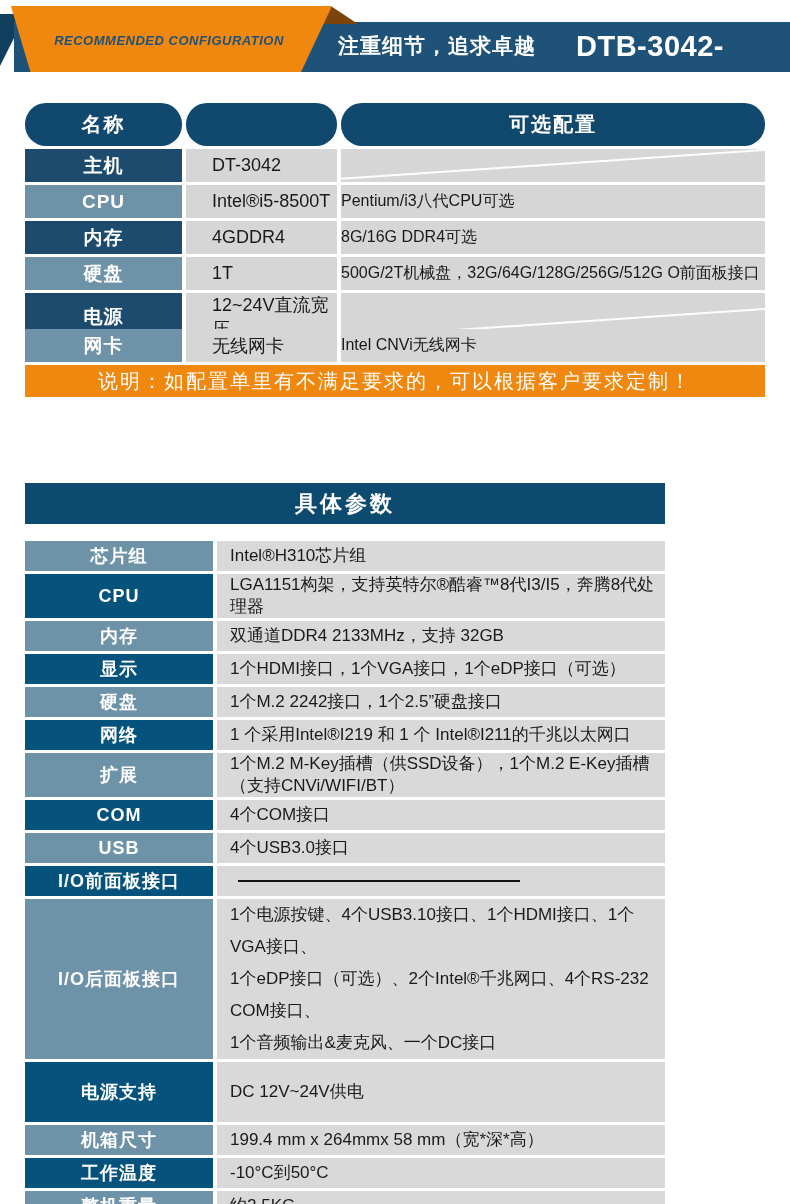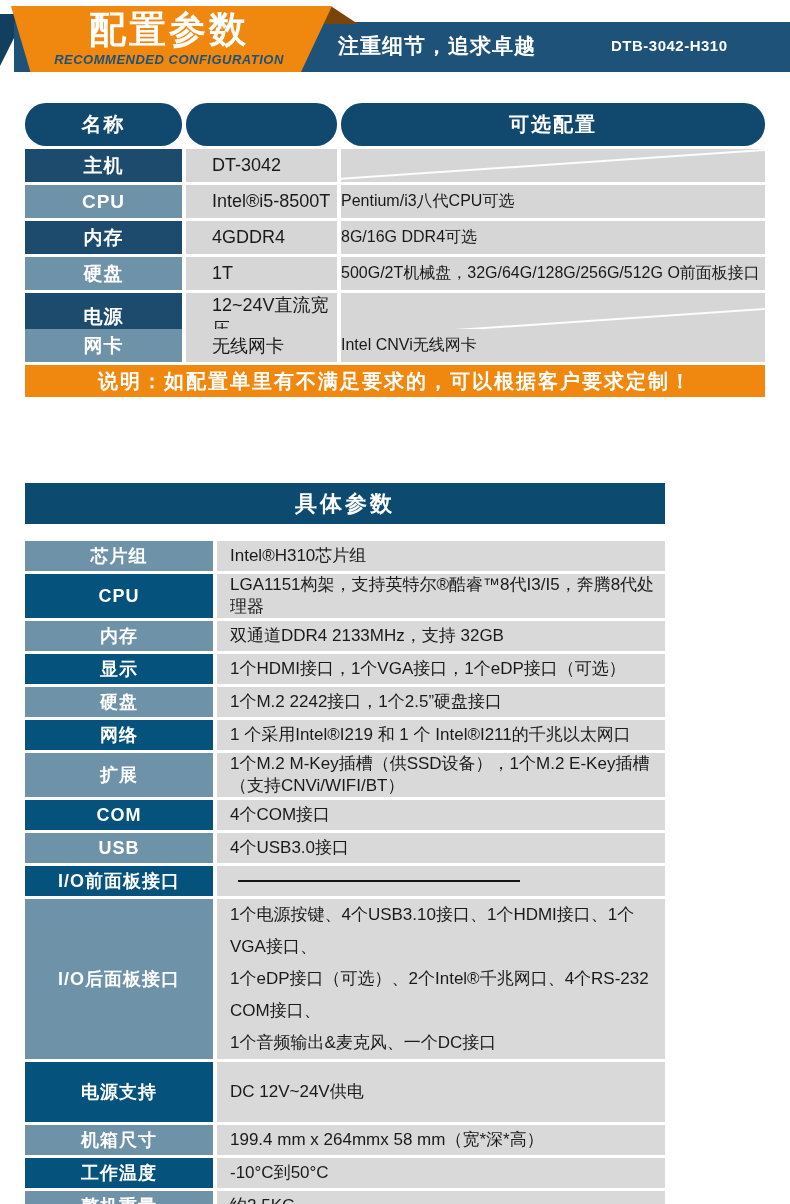--- a/index.html
+++ b/index.html
@@ -16,43 +16,43 @@
   .orange-ribbon { position:absolute; left:6px; top:6px; width:326px; height:66px;
     background:var(--orange); clip-path:polygon(1.5% 0,100% 0,90.5% 100%,7.5% 100%);
     display:flex; flex-direction:column; align-items:center; justify-content:center; }
   .ribbon-fold { position:absolute; left:300px; top:6px; width:58px; height:18px;
     background:var(--fold-brown); clip-path:polygon(53% 0,100% 100%,8% 100%); }
   .banner-title { color:#fff; font-size:37px; font-weight:bold; letter-spacing:3px; line-height:1.05; }
   .banner-sub { color:var(--band-blue); font-size:13px; font-style:italic; font-weight:bold;
     letter-spacing:.5px; margin-top:3px;text-align:center; }
   .band-slogan { position:absolute; left:338px; top:22px; height:50px; line-height:48px;
     color:#fff; font-size:21px; font-weight:bold; letter-spacing:1px; }
-  .band-model { position:absolute; left:611px; top:22px; height:50px; line-height:48px;
-    color:#fff; font-size:15px; font-weight:bold; letter-spacing:.5px; }
+  .band-model { position:absolute; left:576px; top:22px; height:50px; line-height:48px;
+    color:#fff; font-size:29px; font-weight:bold; letter-spacing:.5px; }
 
   
   #config-table { position:absolute; left:25px; top:103px; width:740px; }
   .c-head { display:grid; grid-template-columns:157px 151px 1fr; column-gap:4px; height:43px; }
   .c-head > div { background:var(--t1-header); color:#fff; display:flex; align-items:center;
     justify-content:center; font-size:20px; font-weight:bold; letter-spacing:2px;border-radius:21px; }
   #config-rows { display:flex; flex-direction:column; row-gap:3px; margin-top:3px; }
   .c-row { display:grid; grid-template-columns:157px 151px 1fr; column-gap:4px; height:33px; }
   .c-label { color:#fff; display:flex; align-items:center; justify-content:center;
     font-size:19px; font-weight:bold; letter-spacing:1px; }
   .shade-dark  .c-label { background:var(--t1-dark); }
   .shade-light .c-label { background:var(--label-light); }
   .c-mid { background:var(--t1-gray); display:flex; align-items:center;
     padding-left:26px; font-size:18px; color:#1a1a1a; }
   .c-opt { background:var(--t1-gray); display:flex; align-items:center;
     font-size:16px; color:#1a1a1a; position:relative; overflow:hidden; }
   .slash { position:absolute; left:-2px; bottom:2px; width:103%; height:2px;
     background:rgba(255,255,255,.95); transform:rotate(-3.9deg); transform-origin:left bottom; }
   .c-note { margin-top:3px; height:32px; background:var(--orange); color:#fff;
     display:flex; align-items:center; justify-content:center; font-size:20px;
-    font-weight:bold; letter-spacing:2px; }
+    font-weight:normal; letter-spacing:2px; }
 
   
   #spec-table { position:absolute; left:25px; top:483px; width:640px; }
   .s-head { height:41px; background:var(--t2-header); color:#fff; display:flex;
     align-items:center; justify-content:center; font-size:22px; font-weight:bold; letter-spacing:3px; }
   #spec-rows { display:flex; flex-direction:column; row-gap:3px; margin-top:17px; }
   .s-row { display:grid; grid-template-columns:188px 1fr; column-gap:4px; min-height:30px; }
   .s-label { color:#fff; display:flex; align-items:center; justify-content:center;
     text-align:center; font-size:18px; font-weight:bold; letter-spacing:1px; }
   .s-row.shade-dark  .s-label { background:var(--t2-dark); }
@@ -69,21 +69,20 @@
 </head>
 <body>
 
 <div id="page">
 
   <header id="banner">
     <div class="corner-tri"></div>
     <div class="blue-band"></div>
     <div class="ribbon-fold"></div>
     <div class="orange-ribbon">
-      <div class="banner-title">配置参数</div>
       <div class="banner-sub">RECOMMENDED CONFIGURATION</div>
     </div>
     <div class="band-slogan">注重细节，追求卓越</div>
     <div class="band-model">DTB-3042-H310</div>
   </header>
 
   <section id="config-table">
     <div class="c-head">
       <div>名称</div>
       <div></div>

